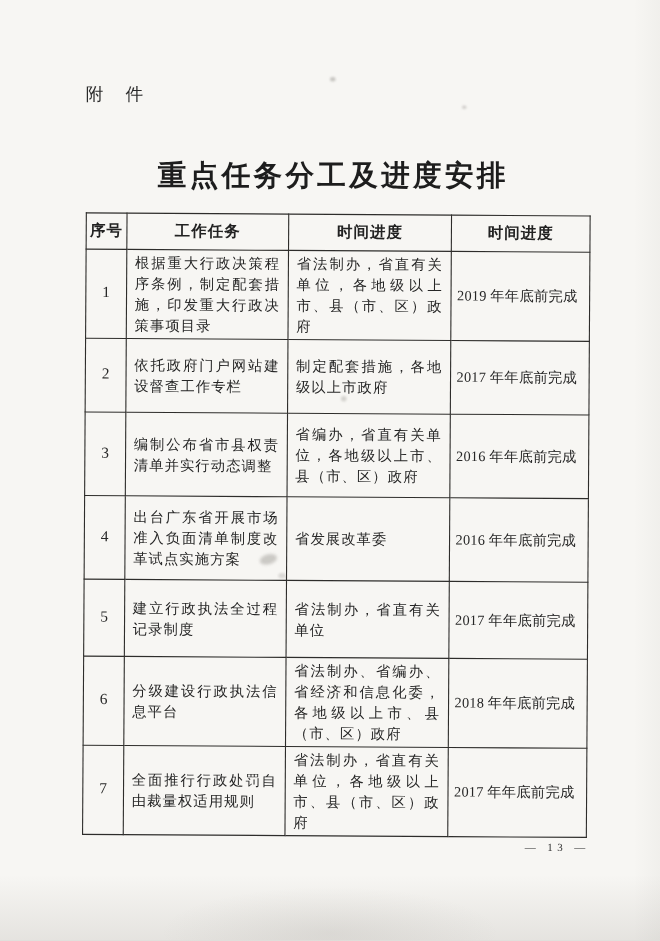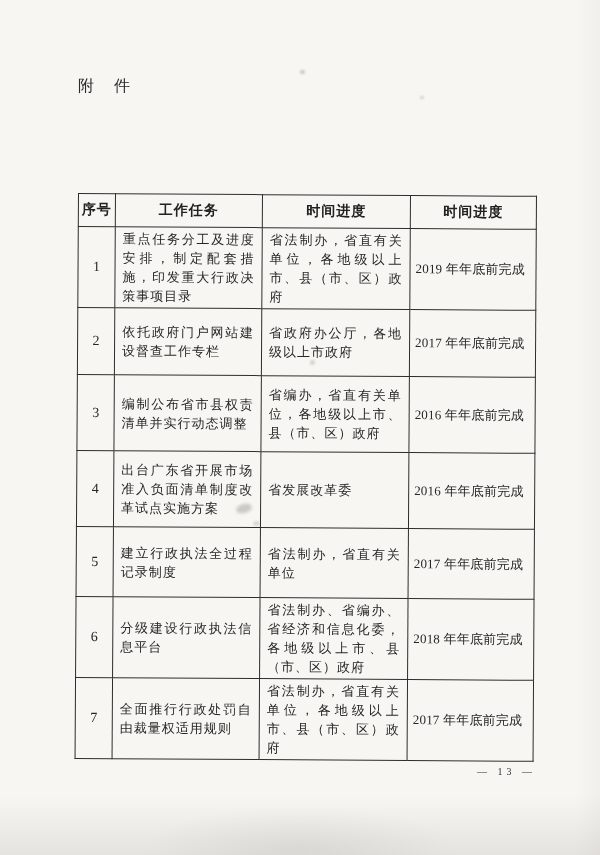--- a/index.html
+++ b/index.html
@@ -109,48 +109,49 @@
   .speck-4 { left: 310px; top: 360px; width: 5px;  height: 5px; background: rgba(90,85,78,0.22); filter: blur(1px); }
   .speck-5 { left: 253px; top: 521px; width: 7px;  height: 5px; background: rgba(90,85,78,0.18); filter: blur(1.2px); }
 </style>
 </head>
 <body>
 
 <div class="sheet">
 
   <div class="attachment-label">附　件</div>
 
+  <div class="doc-title">重点任务分工及进度安排</div>
 
   <div class="task-table-wrap">
     <table class="task-table">
       <colgroup>
         <col style="width:37px">
         <col style="width:147px">
         <col style="width:148px">
         <col style="width:126px">
       </colgroup>
       <thead>
         <tr>
           <th>序号</th>
           <th>工作任务</th>
           <th>时间进度</th>
           <th>时间进度</th>
         </tr>
       </thead>
       <tbody>
         <tr style="height:80px">
           <td class="cell-no">1</td>
-          <td class="cell-task">重点任务分工及进度安排，制定配套措施，印发重大行政决策事项目录</td>
+          <td class="cell-task">根据重大行政决策程序条例，制定配套措施，印发重大行政决策事项目录</td>
           <td class="cell-unit">省法制办，省直有关单位，各地级以上市、县（市、区）政府</td>
           <td class="cell-time">2019 年年底前完成</td>
         </tr>
         <tr style="height:67px">
           <td class="cell-no">2</td>
           <td class="cell-task">依托政府门户网站建设督查工作专栏</td>
-          <td class="cell-unit">省政府办公厅，各地级以上市政府</td>
+          <td class="cell-unit">制定配套措施，各地级以上市政府</td>
           <td class="cell-time">2017 年年底前完成</td>
         </tr>
         <tr style="height:76px">
           <td class="cell-no">3</td>
           <td class="cell-task">编制公布省市县权责清单并实行动态调整</td>
           <td class="cell-unit">省编办，省直有关单位，各地级以上市、县（市、区）政府</td>
           <td class="cell-time">2016 年年底前完成</td>
         </tr>
         <tr style="height:76px">
           <td class="cell-no">4</td>

